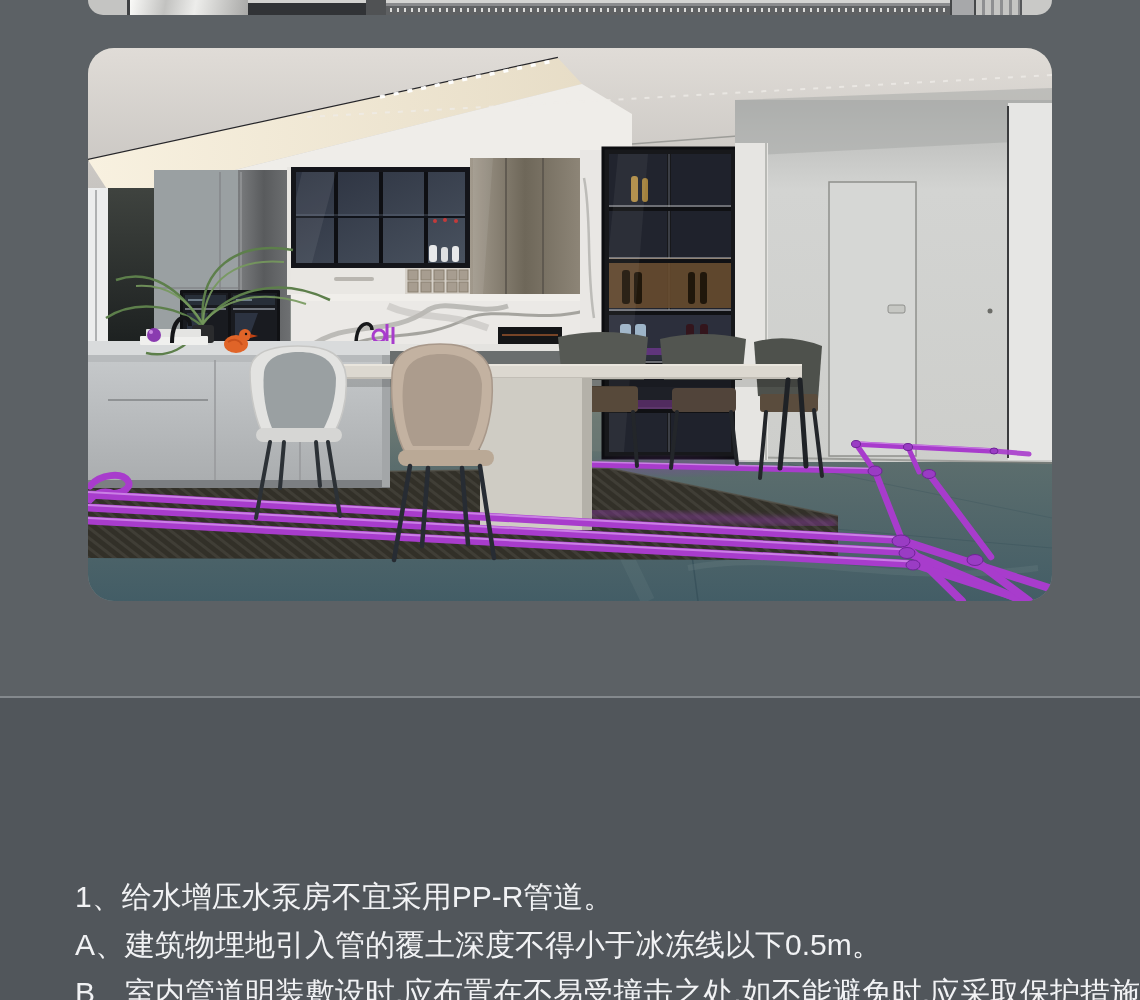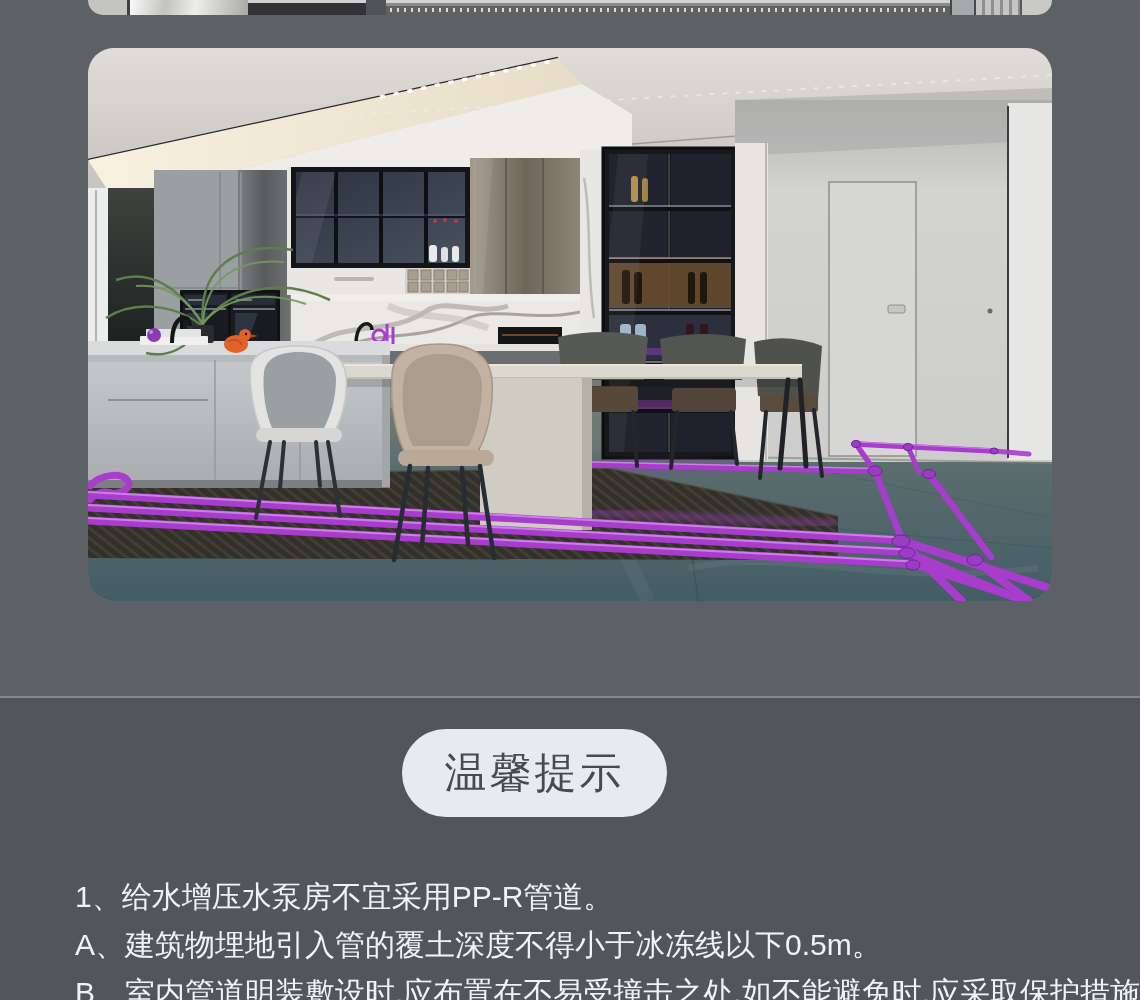--- a/index.html
+++ b/index.html
@@ -437,23 +437,20 @@
           <line x1="340" y1="420" x2="334" y2="498"></line>
             <line x1="374" y1="420" x2="380" y2="496"></line>
         </g>
       </g>
     </svg>
   </div>
 
   <div class="divider"></div>
   <div class="lower"></div>
 
-  <div class="tip-pill">
-    <span>温馨提示</span>
-  </div>
 
   <div class="notes">
     <div class="note-line">1、给水增压水泵房不宜采用PP-R管道。</div>
     <div class="note-line">A、建筑物埋地引入管的覆土深度不得小于冰冻线以下0.5m。</div>
     <div class="note-line">B、室内管道明装敷设时,应布置在不易受撞击之处,如不能避免时,应采取保护措施。</div>
   </div>
 
 </div>
 
 </body></html>

